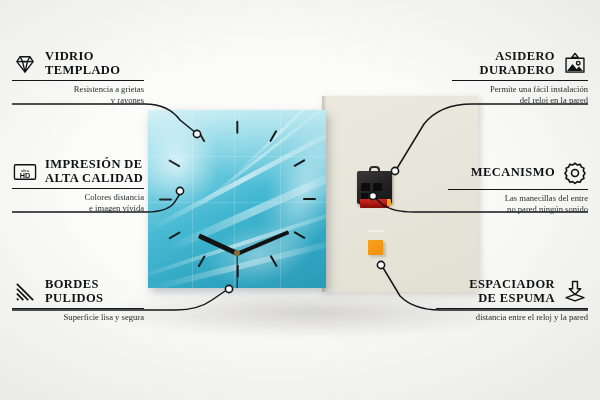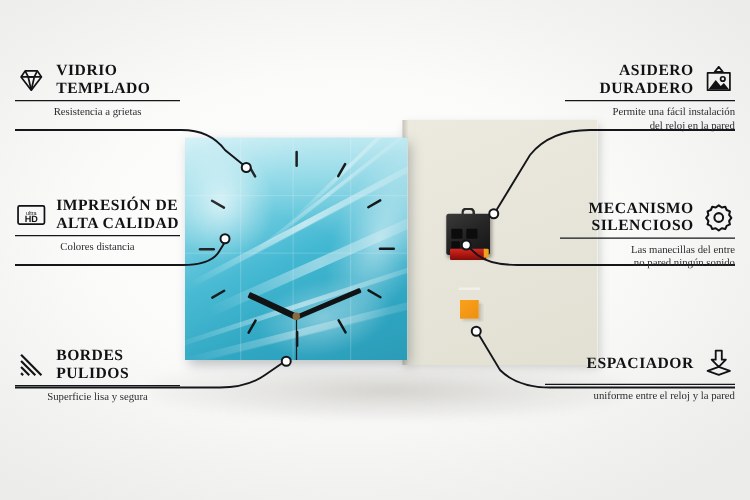--- a/index.html
+++ b/index.html
@@ -147,21 +147,21 @@
     text-transform: uppercase;
   }
   .co-rule { height: 1.3px; background: #14161a; margin-top: 3px; }
   .co-desc {
     font-family: "Liberation Serif", serif;
     font-size: 8.6px; line-height: 10.6px; color: #2a2c2e;
     margin-top: 3px;
   }
   .left  .co-head { justify-content: flex-start; }
   .left  .co-title { text-align: left; }
-  .left  .co-desc  { text-align: center; }
+  .left  .co-desc  { text-align: right; }
   .right .co-head { justify-content: flex-end; flex-direction: row; }
   .right .co-title { text-align: right; }
   .right .co-desc  { text-align: right; }
 
   .co-icon { width: 26px; height: 26px; flex: 0 0 26px; color: #111214; }
   .co-icon svg { display: block; width: 26px; height: 26px; }
 
   
   .links { position: absolute; left: 0; top: 0; width: 600px; height: 400px; pointer-events: none; }
 </style>
@@ -263,40 +263,42 @@
         </svg>
       </span>
       <span>
         <span class="co-title" style="display:block">VIDRIO</span>
         <span class="co-title" style="display:block">TEMPLADO</span>
       </span>
     </div>
     <div class="co-rule"></div>
     <div class="co-desc">
       <span style="display:block">Resistencia a grietas</span>
+      <span style="display:block">y rayones</span>
     </div>
   </div>
 
   <div class="callout left" style="left:12px; top:158px; width:132px;">
     <div class="co-head">
       <span class="co-icon">
         <svg viewBox="0 0 32 32">
           <rect x="3" y="7" width="26" height="18" rx="1.5" fill="none" stroke="#111214" stroke-width="1.7"></rect>
           <text x="16" y="15.6" font-family="Liberation Sans, sans-serif" font-size="5.4" text-anchor="middle" fill="#111214">ultra</text>
           <text x="16" y="23" font-family="Liberation Sans, sans-serif" font-size="9" font-weight="bold" text-anchor="middle" fill="#111214">HD</text>
         </svg>
       </span>
       <span>
         <span class="co-title" style="display:block">IMPRESIÓN DE</span>
         <span class="co-title" style="display:block">ALTA CALIDAD</span>
       </span>
     </div>
     <div class="co-rule"></div>
     <div class="co-desc">
       <span style="display:block">Colores distancia</span>
+      <span style="display:block">e imagen vívida</span>
     </div>
   </div>
 
   <div class="callout right" style="left:452px; top:50px; width:136px;">
     <div class="co-head">
       <span>
         <span class="co-title" style="display:block">ASIDERO</span>
         <span class="co-title" style="display:block">DURADERO</span>
       </span>
       <span class="co-icon">
@@ -333,47 +335,47 @@
     <div class="co-rule"></div>
     <div class="co-desc">
       <span style="display:block">Superficie lisa y segura</span>
     </div>
   </div>
 
   <div class="callout right" style="left:448px; top:160px; width:140px;">
     <div class="co-head">
       <span>
         <span class="co-title" style="display:block">MECANISMO</span>
-        <span class="co-title" style="display:block">SILENCIOSO</span>
       </span>
       <span class="co-icon">
         <svg viewBox="0 0 32 32" fill="none" stroke="#111214" stroke-width="2" stroke-linejoin="round">
           <path d="M16 4 l3 2.2 3.4-0.8 1.4 3.2 3.2 1.4 -0.8 3.4 2.2 3 -2.2 3 0.8 3.4 -3.2 1.4 -1.4 3.2 -3.4-0.8 -3 2.2 -3-2.2 -3.4 0.8 -1.4-3.2 -3.2-1.4 0.8-3.4 -2.2-3 2.2-3 -0.8-3.4 3.2-1.4 1.4-3.2 3.4 0.8 Z"></path>
           <circle cx="16" cy="16" r="4.3"></circle>
         </svg>
       </span>
     </div>
     <div class="co-rule"></div>
     <div class="co-desc">
       <span style="display:block">Las manecillas del entre</span>
       <span style="display:block">no pared ningún sonido</span>
     </div>
   </div>
 
   <div class="callout right" style="left:436px; top:278px; width:152px;">
     <div class="co-head">
       <span>
         <span class="co-title" style="display:block">ESPACIADOR</span>
+        <span class="co-title" style="display:block">DE ESPUMA</span>
       </span>
       <span class="co-icon">
         <svg viewBox="0 0 32 32" fill="none" stroke="#111214" stroke-width="1.8" stroke-linejoin="round">
           <path d="M13 3 L19 3 L19 12 L23 12 L16 19 L9 12 L13 12 Z"></path>
           <path d="M16 19 L27 23 L16 27 L5 23 Z"></path>
         </svg>
       </span>
     </div>
     <div class="co-rule"></div>
     <div class="co-desc">
-      <span style="display:block">uniforme entre el reloj y la pared</span>
+      <span style="display:block">distancia entre el reloj y la pared</span>
     </div>
   </div>
 
 </div>
 
 </body></html>

